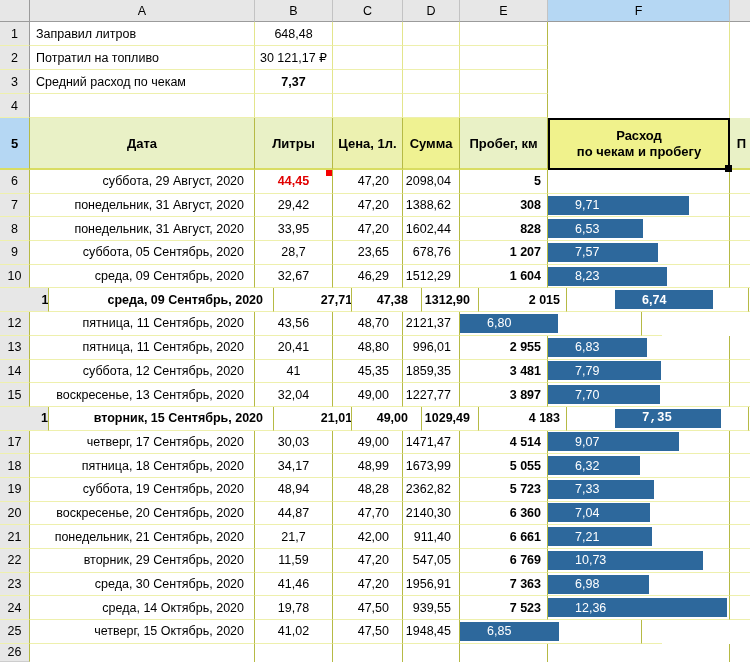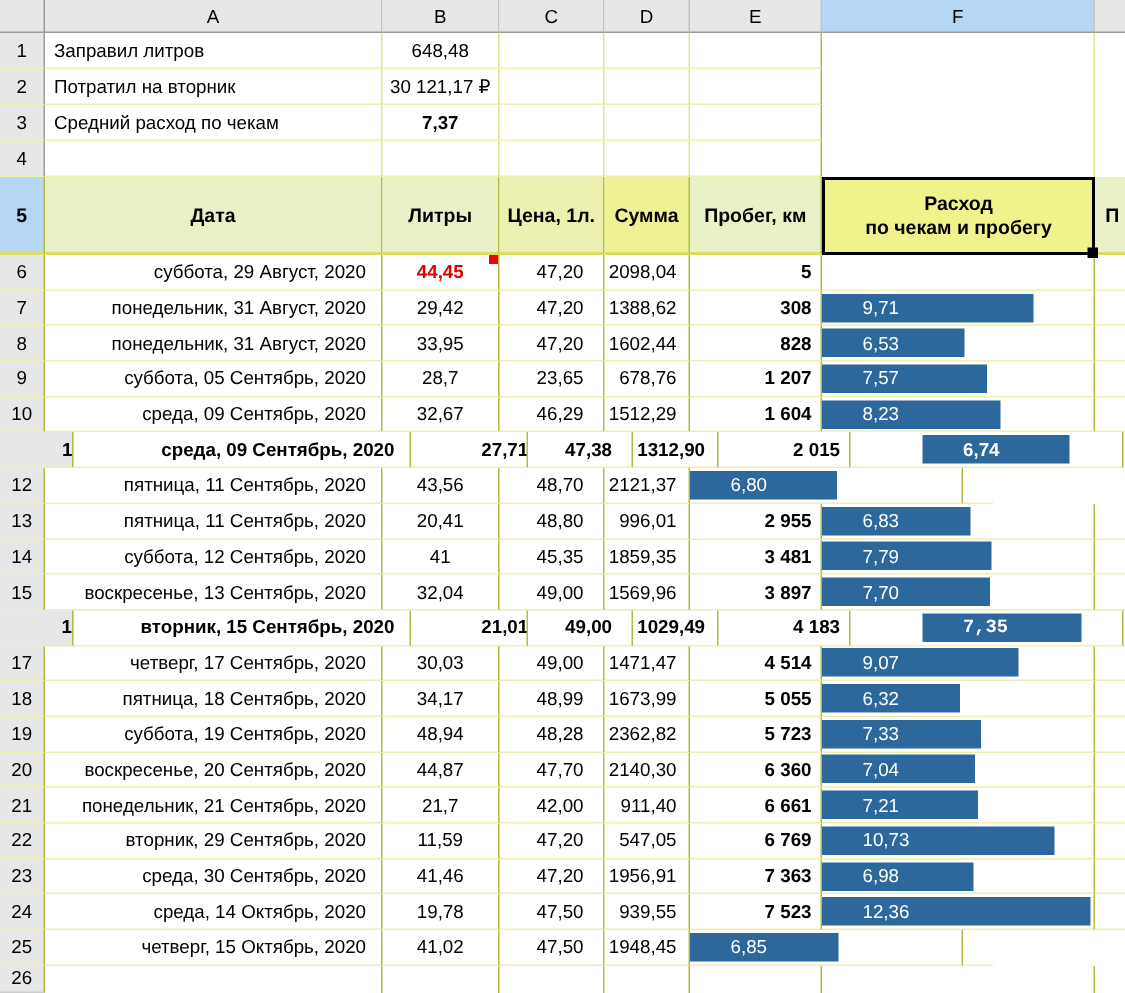--- a/index.html
+++ b/index.html
@@ -100,21 +100,21 @@
         <div class="c ca w-a">Заправил литров</div>
         <div class="c cb w-b">648,48</div>
         <div class="c cc w-c"></div>
         <div class="c cd w-d"></div>
         <div class="c ce w-e"></div>
         <div class="c cf w-f"></div>
         <div class="c cg w-g"></div>
       </div>
       <div class="row top-row">
         <div class="c rh w-rh">2</div>
-        <div class="c ca w-a">Потратил на вторник</div>
+        <div class="c ca w-a">Потратил на топливо</div>
         <div class="c cb w-b">30 121,17 ₽</div>
         <div class="c cc w-c"></div>
         <div class="c cd w-d"></div>
         <div class="c ce w-e"></div>
         <div class="c cf w-f"></div>
         <div class="c cg w-g"></div>
       </div>
       <div class="row top-row">
         <div class="c rh w-rh">3</div>
         <div class="c ca w-a">Средний расход по чекам</div>
@@ -289,21 +289,21 @@
         </div>
         <div class="c cg w-g"></div>
       </div>
       <div class="row data-row">
         <div class="c rh w-rh">15</div>
         <div class="c ca w-a">воскресенье, 13 Сентябрь, 2020</div>
         <div class="c cb w-b">
           <div class="">32,04</div>
         </div>
         <div class="c cc w-c">49,00</div>
-        <div class="c cd w-d">1569,96</div>
+        <div class="c cd w-d">1227,77</div>
         <div class="c ce w-e">3 897</div>
         <div class="c cf w-f">
           <div class="databar" style="width: 112px;">
             <span>7,70</span>
           </div>
         </div>
         <div class="c cg w-g"></div>
       </div>
       <div class="row data-row bold">
         <div class="c rh w-rh">16</div>

